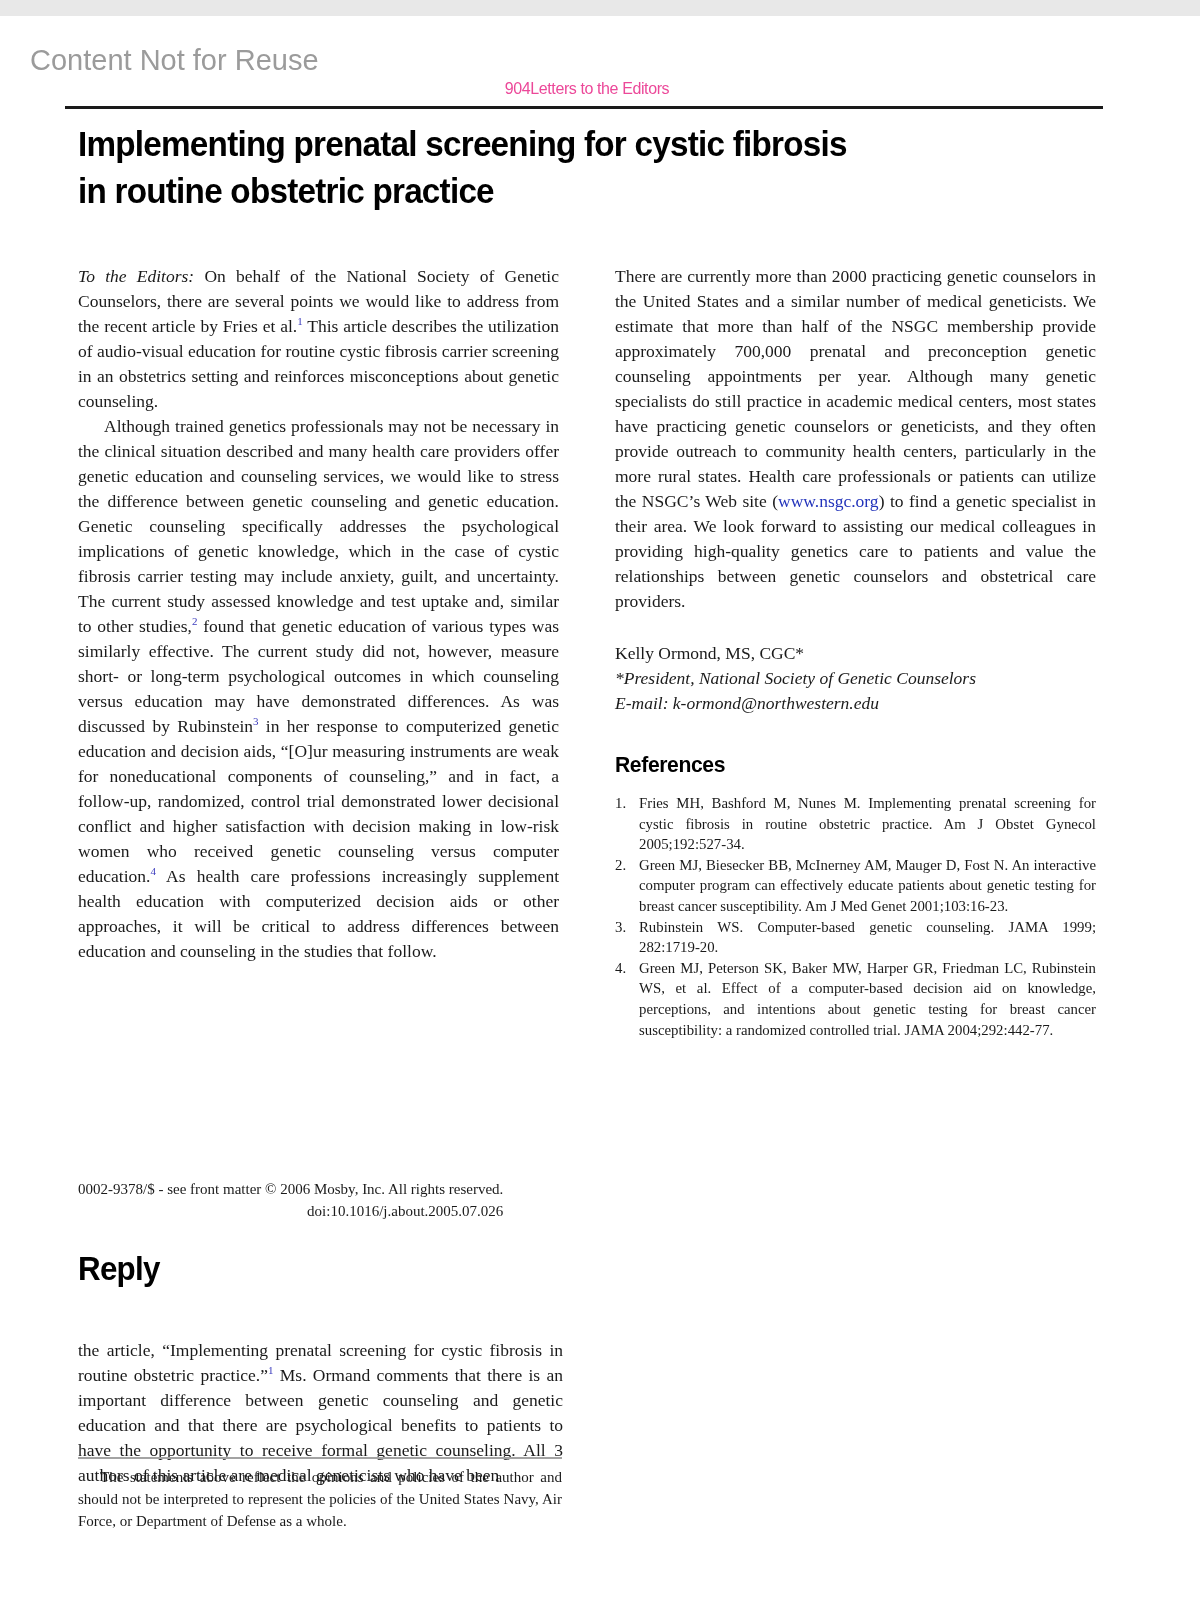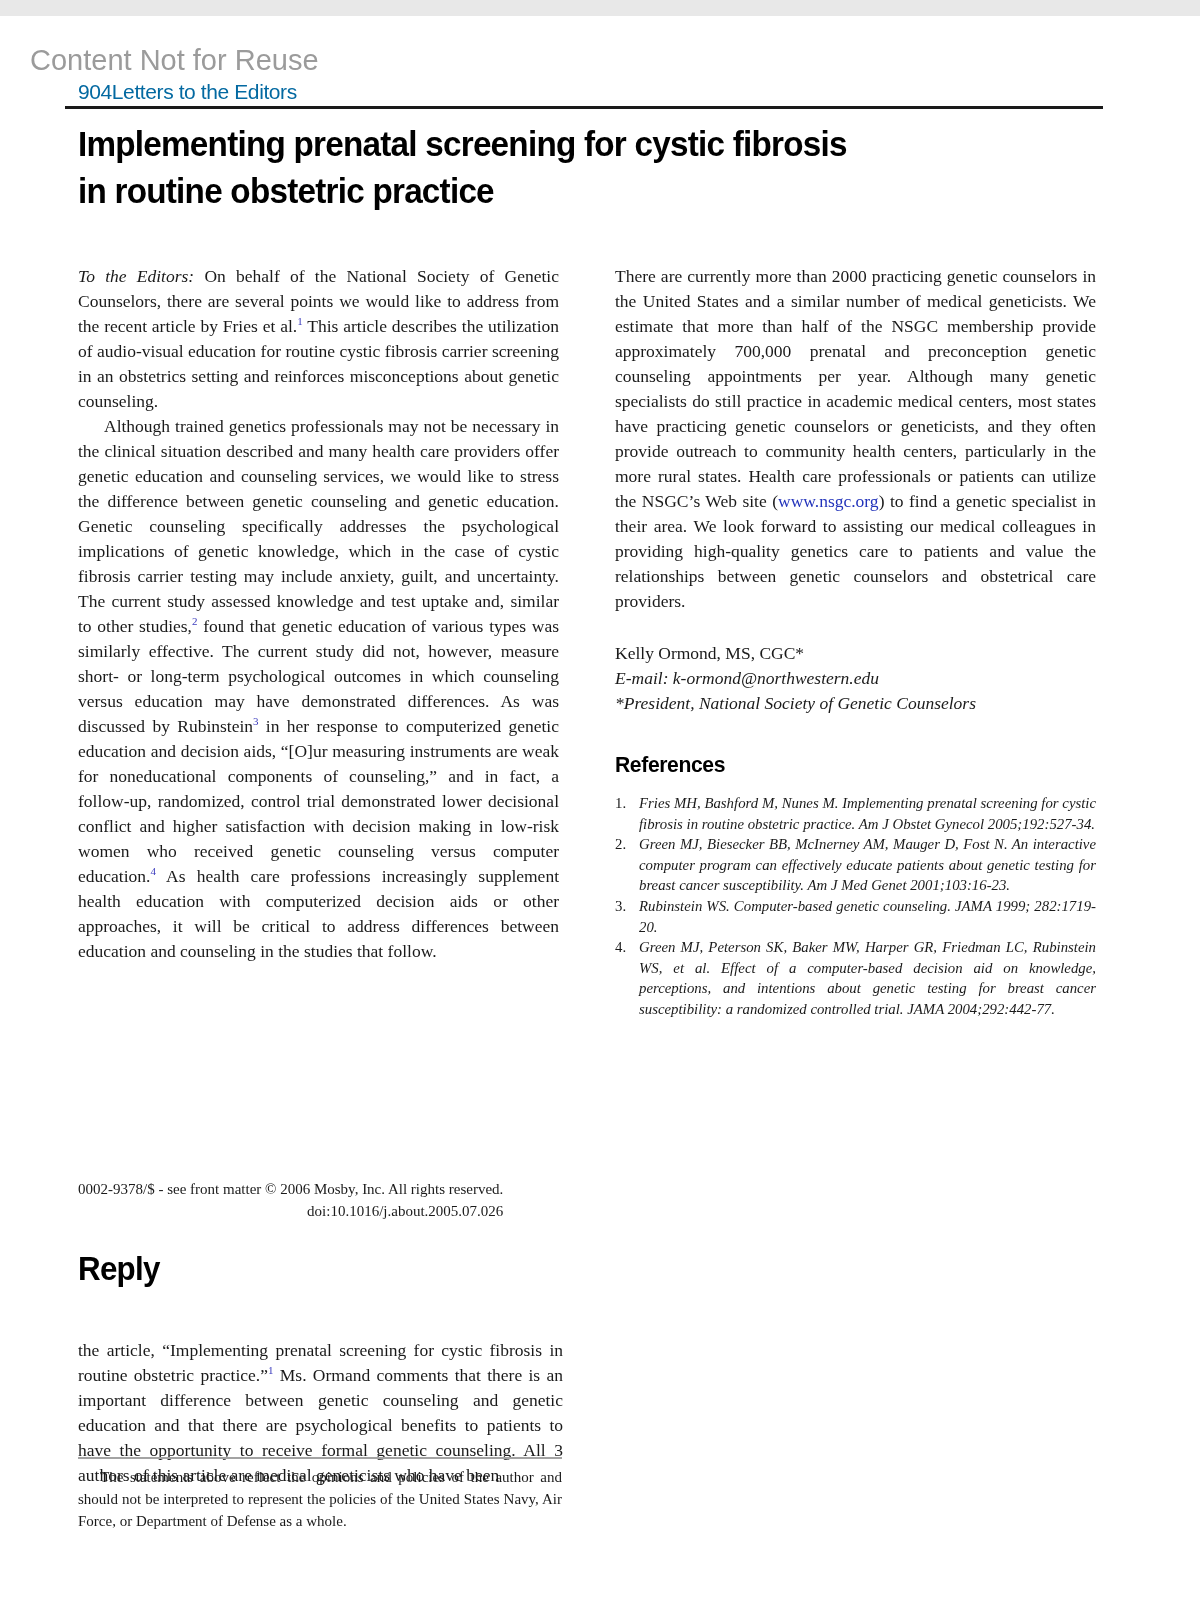--- a/index.html
+++ b/index.html
@@ -7,22 +7,22 @@
     position:relative; width:1200px; height:1613px; margin:16px auto;
     background:#ffffff; color:#1a1a1a;
     font-family:"Liberation Serif", serif; overflow:hidden;
   }
   .watermark {
     position:absolute; top:28px; left:30px;
     font-family:"Liberation Sans", sans-serif; font-size:29px; color:#9b9b9b;
   }
   .runhead {
     position:absolute; top:64px; left:78px; width:1018px;
-    display:flex; justify-content:flex-start;
-    font-family:"Liberation Sans", sans-serif; font-size:21px; color:#0369a1;
+    display:flex; justify-content:center;
+    font-family:"Liberation Sans", sans-serif; font-size:16px; color:#ec4899;
     letter-spacing:-0.4px;
   }
   .head-rule { position:absolute; top:90px; left:65px; width:1038px; height:3px; background:#1a1a1a; }
   .title {
     position:absolute; top:104px; left:78px; width:1000px;
     font-family:"Liberation Sans", sans-serif; font-weight:700; font-size:35px;
     line-height:47px; letter-spacing:-0.8px; color:#000;
     transform:scaleX(0.95); transform-origin:left top;
   }
   .columns { position:absolute; left:78px; width:1018px; display:flex; gap:56px; }
@@ -35,21 +35,21 @@
   .signature { margin-top:27px; text-align:left; line-height:25px; }
   .sig-italic { font-style:italic; }
   .refs-heading {
     margin-top:36px; margin-bottom:16px;
     font-family:"Liberation Sans", sans-serif; font-weight:700; font-size:22px;
     letter-spacing:-0.4px; color:#000; text-align:left;
     transform:scaleX(0.96); transform-origin:left top;
   }
   .ref-item { display:flex; font-size:14.8px; line-height:20.6px; text-align:justify; margin:0; }
   .ref-num { flex:none; width:24px; }
-  .ref-text { flex:1;font-style:italic; }
+  .ref-text { flex:1; }
   .footer { position:absolute; top:1162px; left:78px; font-size:15px; line-height:22px; text-align:right; }
   .reply-heading {
     position:absolute; top:1234px; left:78px;
     font-family:"Liberation Sans", sans-serif; font-weight:700; font-size:33px;
     letter-spacing:-0.8px; color:#000;
     transform:scaleX(0.95); transform-origin:left top;
   }
   .footnote {
     position:absolute; top:1441px; left:78px; width:484px;
     border-top:2px solid #a3a3a3; padding-top:7px;
@@ -76,22 +76,22 @@
 
   <div class="columns cols-letter">
     <div class="col">
       <p><em>To the Editors: </em><span>On behalf of the National Society of Genetic Counselors, there are several points we would like to address from the recent article by Fries et al.</span><sup style="color: rgb(59, 59, 189);">1</sup><span> This article describes the utilization of audio-visual education for routine cystic fibrosis carrier screening in an obstetrics setting and reinforces misconceptions about genetic counseling.</span></p>
       <p class="indent"><span>Although trained genetics professionals may not be necessary in the clinical situation described and many health care providers offer genetic education and counseling services, we would like to stress the difference between genetic counseling and genetic education. Genetic counseling specifically addresses the psychological implications of genetic knowledge, which in the case of cystic fibrosis carrier testing may include anxiety, guilt, and uncertainty. The current study assessed knowledge and test uptake and, similar to other studies,</span><sup style="color: rgb(59, 59, 189);">2</sup><span> found that genetic education of various types was similarly effective. The current study did not, however, measure short- or long-term psychological outcomes in which counseling versus education may have demonstrated differences. As was discussed by Rubinstein</span><sup style="color: rgb(59, 59, 189);">3</sup><span> in her response to computerized genetic education and decision aids, “[O]ur measuring instruments are weak for noneducational components of counseling,” and in fact, a follow-up, randomized, control trial demonstrated lower decisional conflict and higher satisfaction with decision making in low-risk women who received genetic counseling versus computer education.</span><sup style="color: rgb(59, 59, 189);">4</sup><span> As health care professions increasingly supplement health education with computerized decision aids or other approaches, it will be critical to address differences between education and counseling in the studies that follow.</span></p>
     </div>
     <div class="col">
       <p><span>There are currently more than 2000 practicing genetic counselors in the United States and a similar number of medical geneticists. We estimate that more than half of the NSGC membership provide approximately 700,000 prenatal and preconception genetic counseling appointments per year. Although many genetic specialists do still practice in academic medical centers, most states have practicing genetic counselors or geneticists, and they often provide outreach to community health centers, particularly in the more rural states. Health care professionals or patients can utilize the NSGC’s Web site (</span><span style="color: rgb(34, 51, 187);">www.nsgc.org</span><span>) to find a genetic specialist in their area. We look forward to assisting our medical colleagues in providing high-quality genetics care to patients and value the relationships between genetic counselors and obstetrical care providers.</span></p>
       <div class="signature">
         <div>Kelly Ormond, MS, CGC*</div>
+        <div class="sig-italic">*President, National Society of Genetic Counselors</div>
         <div class="sig-italic">E-mail: k-ormond@northwestern.edu</div>
-        <div class="sig-italic">*President, National Society of Genetic Counselors</div>
       </div>
       <div class="refs-heading">References</div>
       <div>
         <div class="ref-item">
           <span class="ref-num">1.</span>
           <span class="ref-text">Fries MH, Bashford M, Nunes M. Implementing prenatal screening for cystic fibrosis in routine obstetric practice. Am J Obstet Gynecol 2005;192:527-34.</span>
         </div>
         <div class="ref-item">
           <span class="ref-num">2.</span>
           <span class="ref-text">Green MJ, Biesecker BB, McInerney AM, Mauger D, Fost N. An interactive computer program can effectively educate patients about genetic testing for breast cancer susceptibility. Am J Med Genet 2001;103:16-23.</span>

